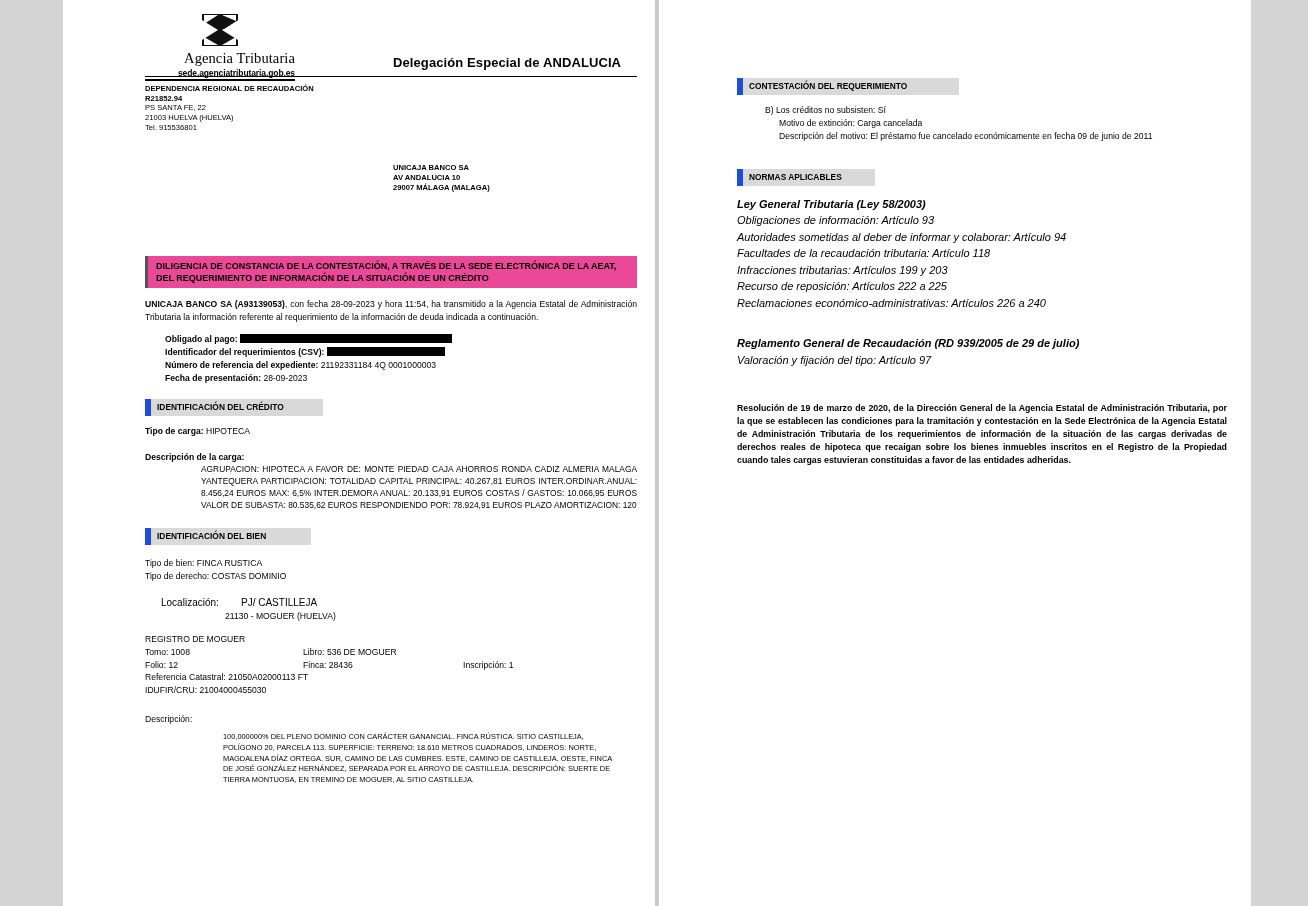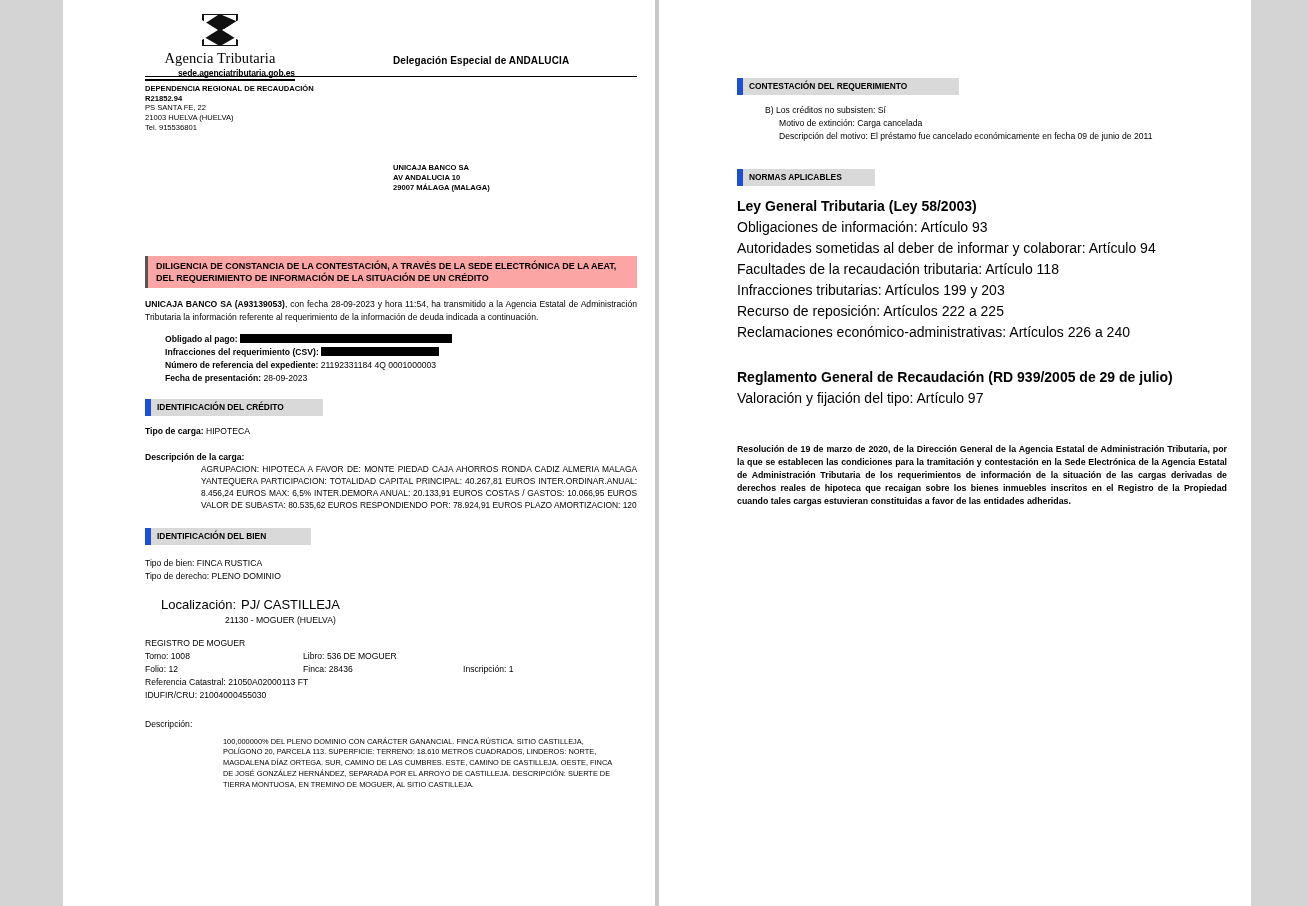--- a/index.html
+++ b/index.html
@@ -54,39 +54,39 @@
     width: 44px;
     height: 36px;
     margin: 0 auto 2px auto;
     position: relative;
   }
   .logo-mark svg { display:block; }
   .logo-text {
     font-size: 14.5px;
     font-weight: normal;
     color: #000;
-    text-align: center;
+    text-align: right;
     letter-spacing: .1px;
     font-family: "Liberation Serif", serif;
   }
   .logo-url {
     font-size: 8.5px;
     font-weight: bold;
     color: #000;
     text-align: right;
     border-bottom: 2px solid #000;
     padding-bottom: 1px;
     margin-top: 1px;
     letter-spacing: -.1px;
   }
   .deleg {
     position: absolute;
     left: 330px;
     top: 55px;
-    font-size: 10px;
+    font-size: 13px;
     font-weight: bold;
     letter-spacing: .1px;
   }
   .hr-top {
     position: absolute;
     left: 82px;
     right: 18px;
     top: 76px;
     border-top: 1px solid #000;
     height: 0;
@@ -114,21 +114,21 @@
   .bar {
     background: #d9d9d9;
     border-left: 6px solid #1d4ed8;
     font-size: 8.4px;
     font-weight: bold;
     padding: 3px 6px;
     box-sizing: border-box;
     line-height: 1.35;
   }
   .bar-wide {
-    background: #fca5a5;
+    background: #ec4899;
     border-left: 3px solid #555;
     font-size: 9px;
     font-weight: bold;
     padding: 4px 8px 4px 8px;
     line-height: 1.35;
   }
 
   .content {
     position: absolute;
     left: 82px;
@@ -183,41 +183,42 @@
     font-size: 8.6px;
     line-height: 1.5;
     margin-top: 10px;
   }
   .reg-grid .cols {
     display: flex;
   }
   .reg-grid .c1 { width: 158px; }
   .reg-grid .c2 { width: 160px; }
   .reg-grid .c3 { width: 120px; }
-  .loc-row { display:flex; font-size: 13px; line-height:1.5;padding-left:16px; }
+  .loc-row { display:flex; font-size: 10px; line-height:1.5;padding-left:16px; }
   .loc-row .lk { width: 80px; }
   .indent { margin-left: 80px; }
 
   
   .rcontent {
     position: absolute;
     left: 78px;
     right: 24px;
     top: 78px;
   }
   .rlist {
     font-size: 8.6px;
     line-height: 1.48;
     margin: 9px 0 0 28px;
   }
   .rlist .ind { margin-left: 14px; }
   .norm {
-    font-size: 14px;
+    font-size: 11px;
     line-height: 1.5;
     margin-top: 10px;
+    font-style: italic;
   }
   .norm .t { font-weight: bold; }
   .resol {
     font-size: 8.8px;
     font-weight: bold;
     line-height: 1.48;
     text-align: justify;
     margin-top: 34px;
   }
 </style>
@@ -271,21 +272,21 @@
       <p class="para">
         <b>UNICAJA BANCO SA (A93139053)</b><span>, con fecha 28-09-2023 y hora 11:54, ha transmitido a la Agencia Estatal de Administración Tributaria la información referente al requerimiento de la información de deuda indicada a continuación.</span>
       </p>
 
       <div class="field-list">
         <div>
           <span class="lbl">Obligado al pago:</span>
           <span class="redact" style="width:212px"></span>
         </div>
         <div>
-          <span class="lbl">Infracciones del requerimiento (CSV):</span>
+          <span class="lbl">Identificador del requerimientos (CSV):</span>
           <span class="redact" style="width:118px"></span>
         </div>
         <div>
           <span class="lbl">Número de referencia del expediente:</span>
           <span>21192331184 4Q 0001000003</span>
         </div>
         <div>
           <span class="lbl">Fecha de presentación:</span>
           <span>28-09-2023</span>
         </div>
@@ -302,21 +303,21 @@
       <div class="justif">AGRUPACION: HIPOTECA A FAVOR DE: MONTE PIEDAD CAJA AHORROS RONDA CADIZ ALMERIA MALAGA YANTEQUERA PARTICIPACION: TOTALIDAD CAPITAL PRINCIPAL: 40.267,81 EUROS INTER.ORDINAR.ANUAL: 8.456,24 EUROS MAX: 6,5% INTER.DEMORA ANUAL: 20.133,91 EUROS COSTAS / GASTOS: 10.066,95 EUROS VALOR DE SUBASTA: 80.535,62 EUROS RESPONDIENDO POR: 78.924,91 EUROS PLAZO AMORTIZACION: 120</div>
 
       <div class="bar" style="margin-top:16px; width:166px;">IDENTIFICACIÓN DEL BIEN</div>
 
       <div class="small-row" style="margin-top:12px">
         <span>Tipo de bien:</span>
         <span>FINCA RUSTICA</span>
       </div>
       <div class="small-row">
         <span>Tipo de derecho:</span>
-        <span>PLENO DOMINIO</span>
+        <span>COSTAS DOMINIO</span>
       </div>
 
       <div class="loc-row" style="margin-top:12px">
         <span class="lk">Localización:</span>
         <span>PJ/ CASTILLEJA</span>
       </div>
       <div class="small-row indent">21130 - MOGUER (HUELVA)</div>
 
       <div class="reg-grid">
         <div>REGISTRO DE MOGUER</div>

